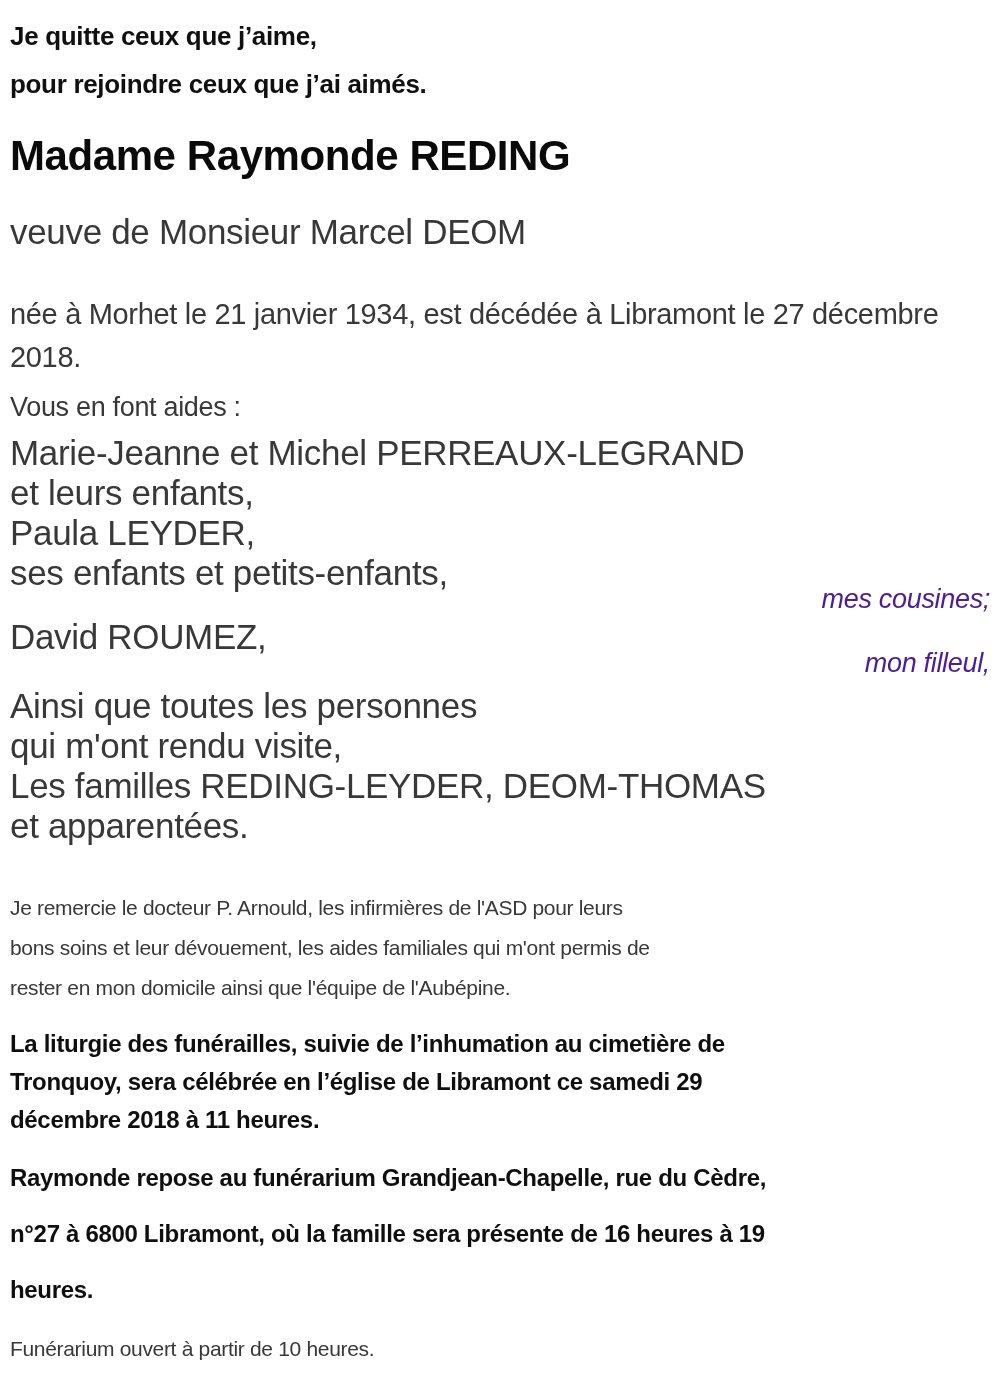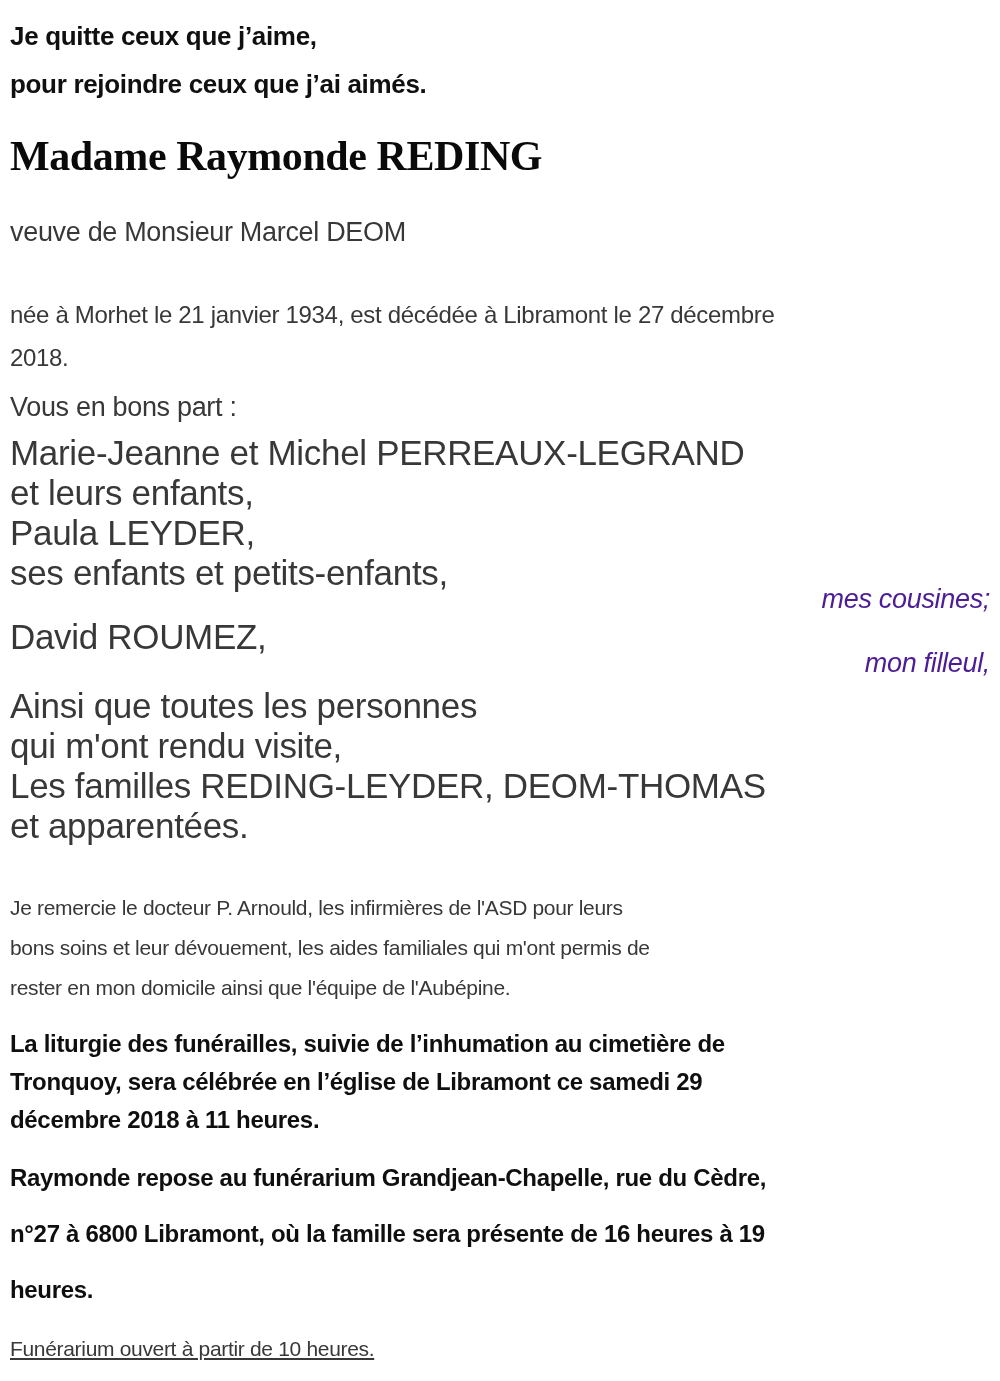--- a/index.html
+++ b/index.html
@@ -23,30 +23,29 @@
     font-size:26px;
     line-height:48px;
   }
   .name{
     margin:26px 0 0 0;
     font-size:42px;
     font-weight:bold;
     color:#0a0a0a;
     line-height:44px;
     letter-spacing:-0.01em;
-    font-family:Liberation Serif, serif;
   }
   .relation{
     margin-top:36px;
-    font-size:27px;
+    font-size:35px;
     line-height:36px;
   }
   .announcement{
     margin-top:43px;
-    font-size:24px;
+    font-size:29px;
     line-height:43px;
   }
   .intro{
     margin-top:7px;
     font-size:27px;
     line-height:43px;
   }
   .group{margin:0;}
   .group .lines{
     font-size:35px;
@@ -67,39 +66,39 @@
   .para{font-size:21px;line-height:40px;}
   .thanks{margin-top:42px;}
   .strongpara{
     font-weight:bold;
     color:#0f0f0f;
     font-size:24px;
     line-height:38px;
   }
   .funeral{margin-top:17px;}
   .repose{margin-top:11px;line-height:56px;}
-  .hours-line{margin-top:11px;text-decoration:underline;}
+  .hours-line{margin-top:11px;}
   .closing-line{margin-top:10px;}
 </style>
 </head>
 <body>
 
 <div class="page">
 
   <div class="epigraph multi">Je quitte ceux que j’aime,
 pour rejoindre ceux que j’ai aimés.</div>
 
   <h1 class="name">Madame Raymonde REDING</h1>
 
   <div class="relation">veuve de Monsieur Marcel DEOM</div>
 
   <div class="announcement multi">née à Morhet le 21 janvier 1934, est décédée à Libramont le 27 décembre
 2018.</div>
 
-  <div class="intro">Vous en bons part :</div>
+  <div class="intro">Vous en font aides :</div>
 
   <div class="group g1">
     <div class="lines multi">Marie-Jeanne et Michel PERREAUX-LEGRAND
 et leurs enfants,
 Paula LEYDER,
 ses enfants et petits-enfants,</div>
     <div class="rel-note">mes cousines;</div>
   </div>
 
   <div class="group g2">

